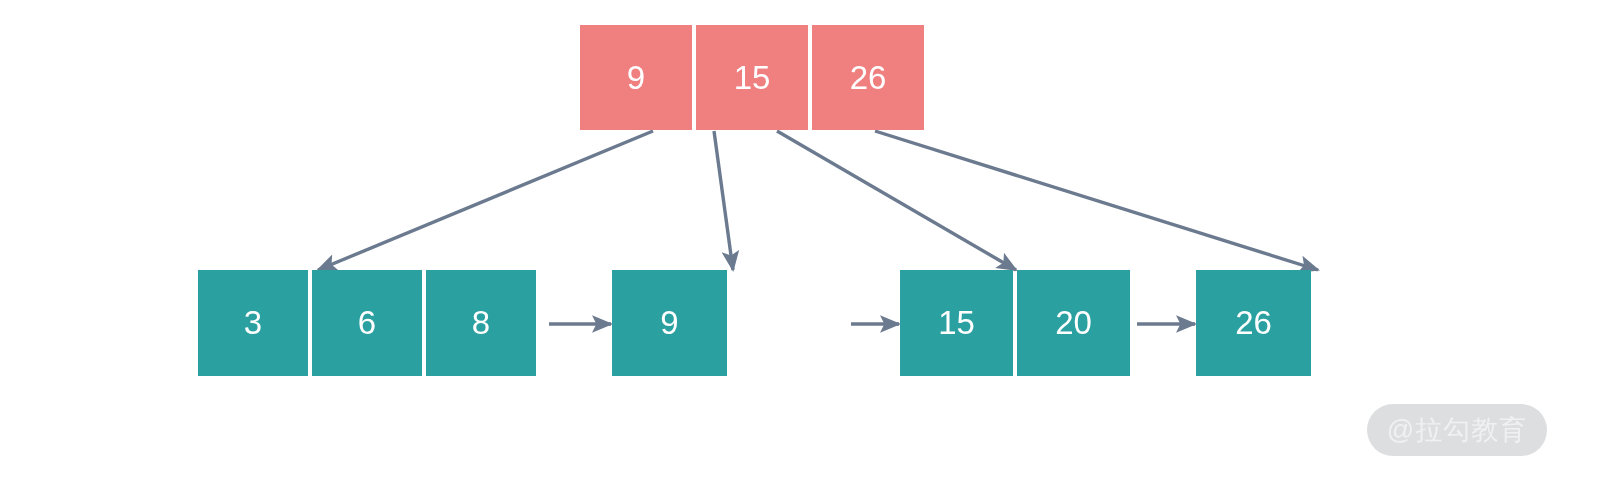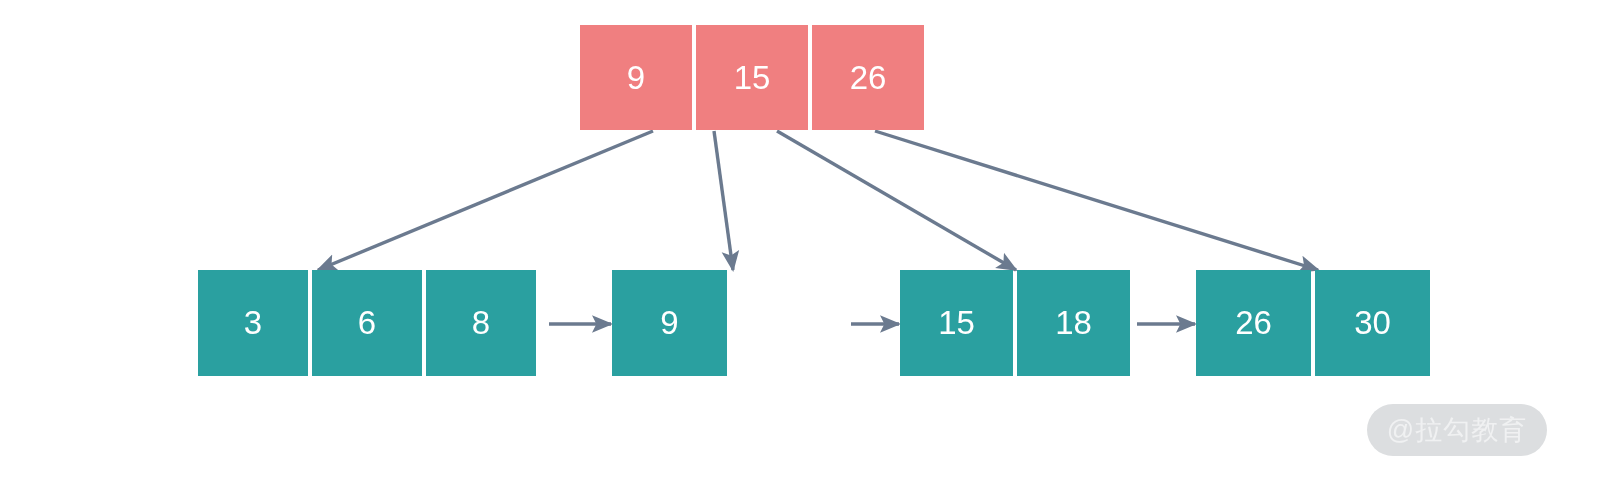--- a/index.html
+++ b/index.html
@@ -98,25 +98,24 @@
       <div class="node leaf" style="left: 198px; top: 270px;">
         <div class="cell" style="width: 110px; height: 106px;">3</div>
         <div class="cell" style="width: 110px; height: 106px;">6</div>
         <div class="cell" style="width: 110px; height: 106px;">8</div>
       </div>
       <div class="node leaf" style="left: 612px; top: 270px;">
         <div class="cell" style="width: 115px; height: 106px;">9</div>
       </div>
       <div class="node leaf" style="left: 900px; top: 270px;">
         <div class="cell" style="width: 113px; height: 106px;">15</div>
-        <div class="cell" style="width: 113px; height: 106px;">18</div>
+        <div class="cell" style="width: 113px; height: 106px;">20</div>
       </div>
       <div class="node leaf" style="left: 1196px; top: 270px;">
         <div class="cell" style="width: 115px; height: 106px;">26</div>
-        <div class="cell" style="width: 115px; height: 106px;">30</div>
       </div>
     </div>
 
   <div class="watermark" style="left: 1367px; top: 404px; width: 180px; height: 52px;">
     <span>@拉勾教育</span>
   </div>
 
 </div>
 
 </body></html>

